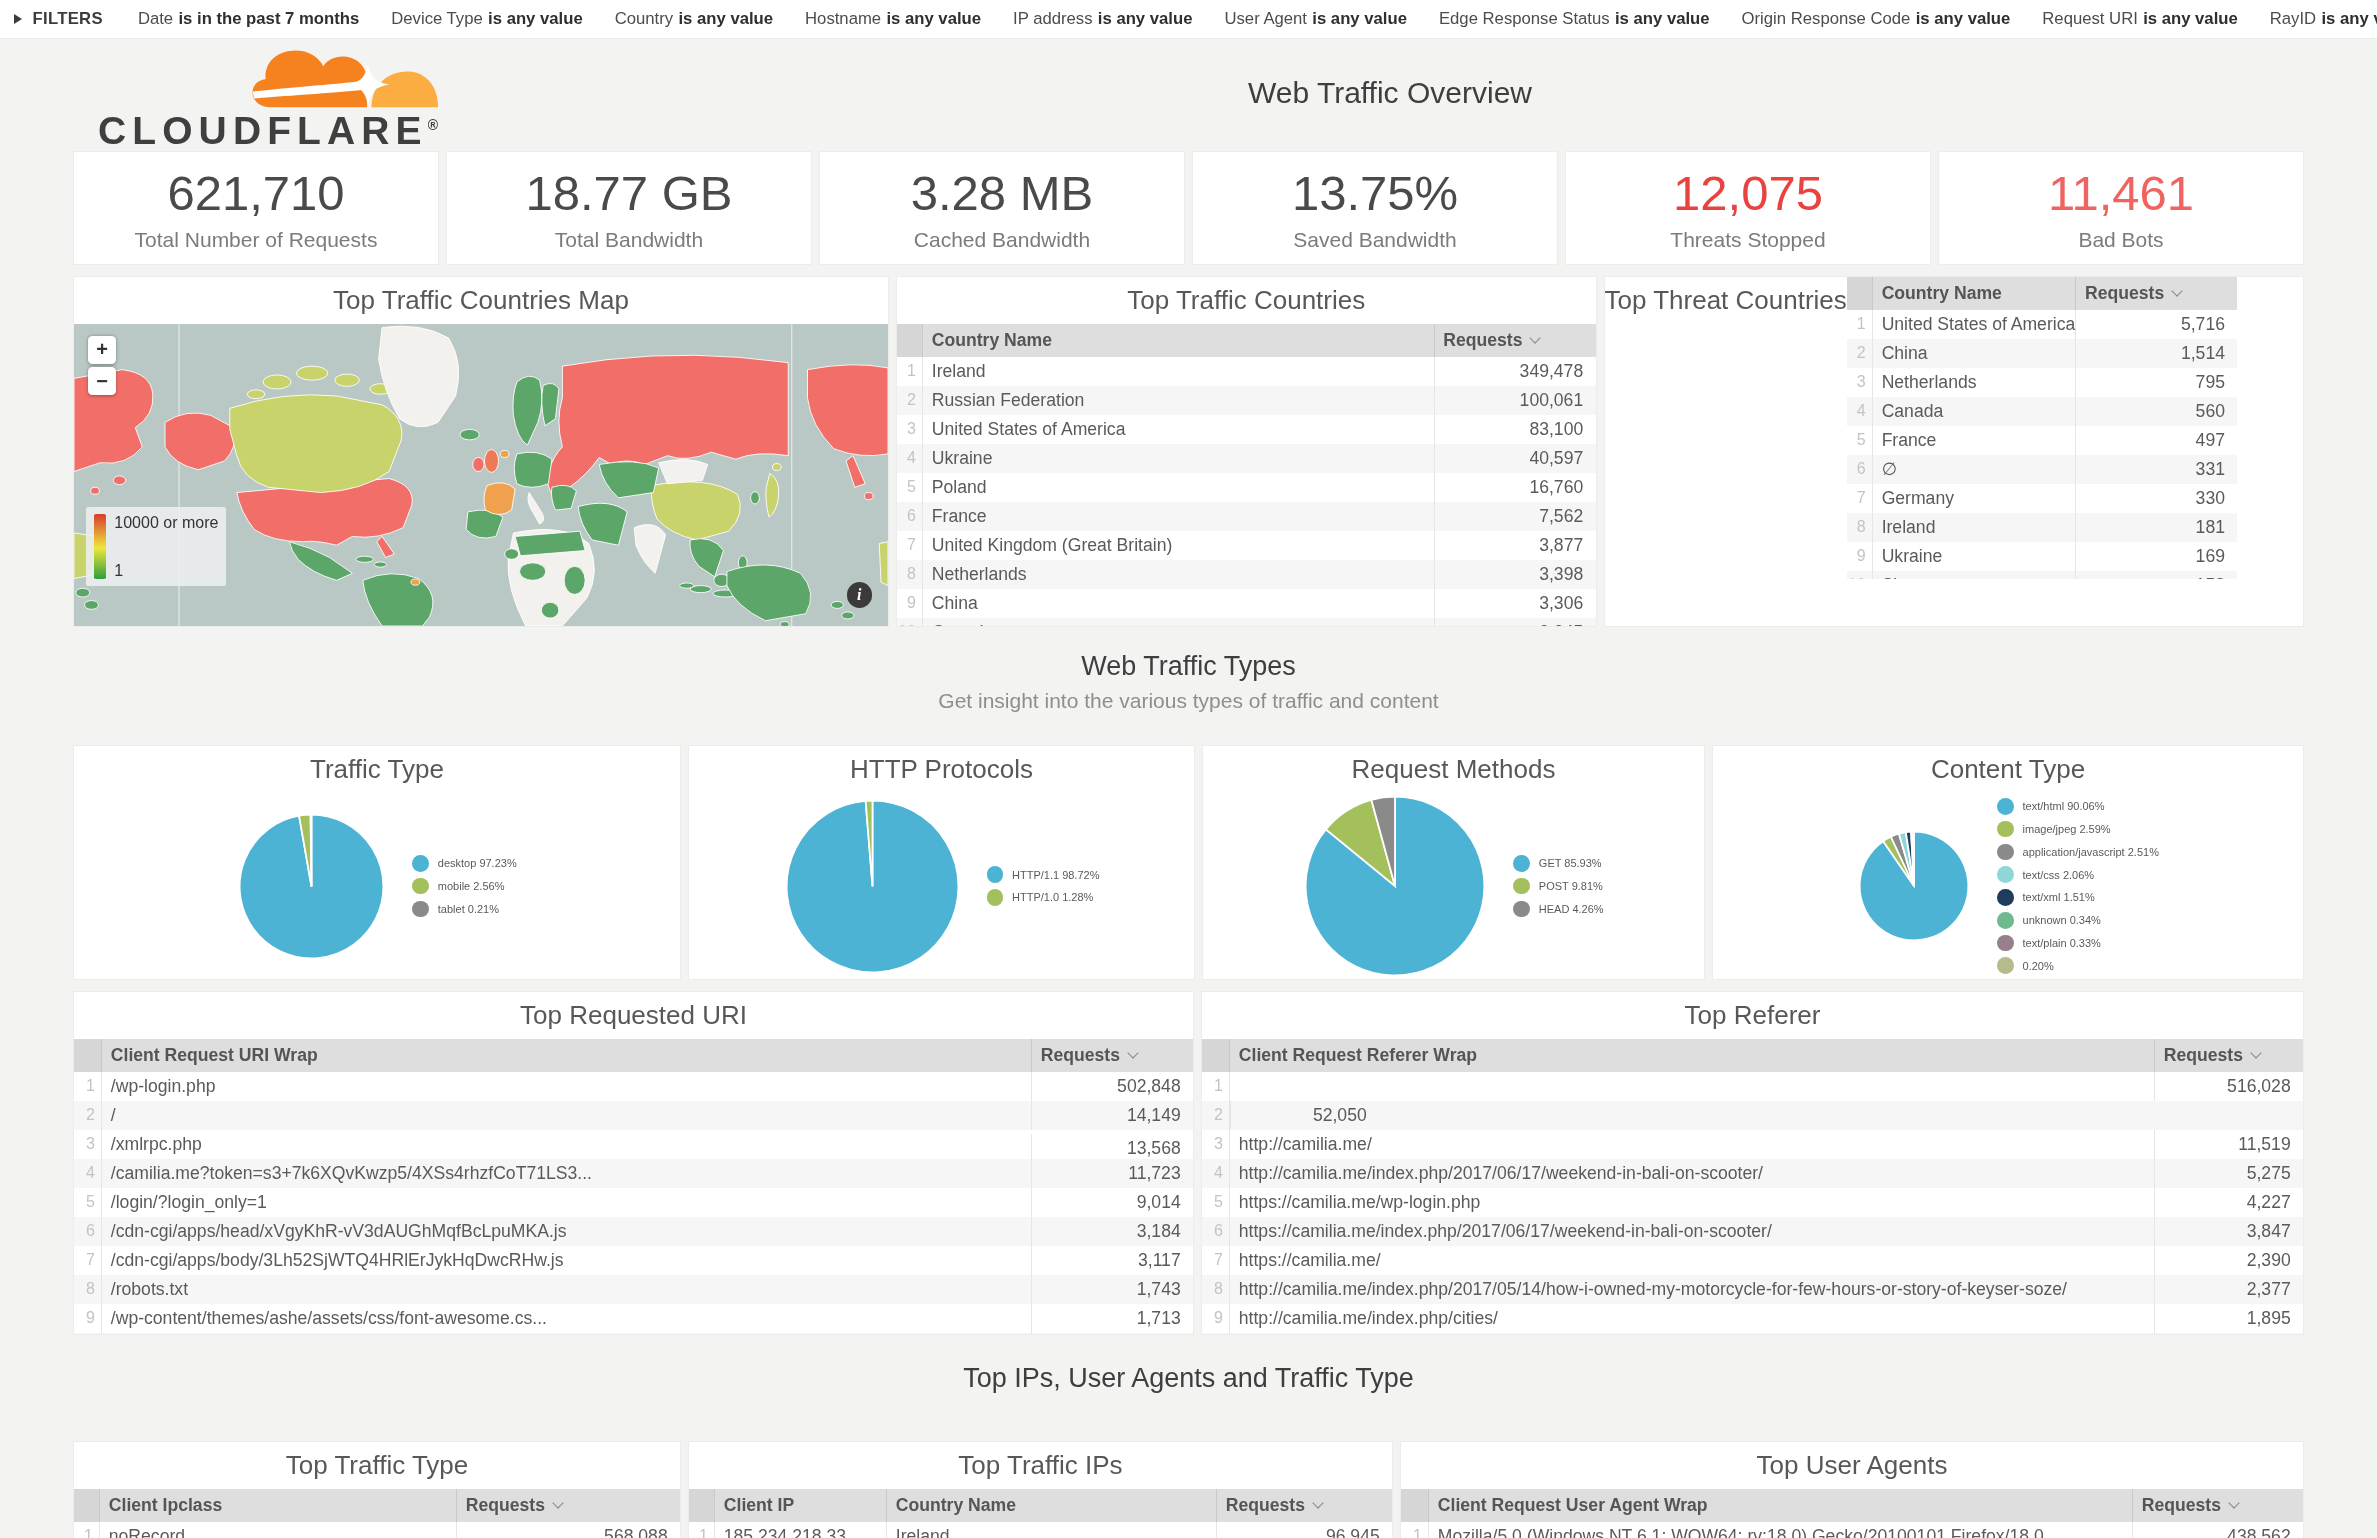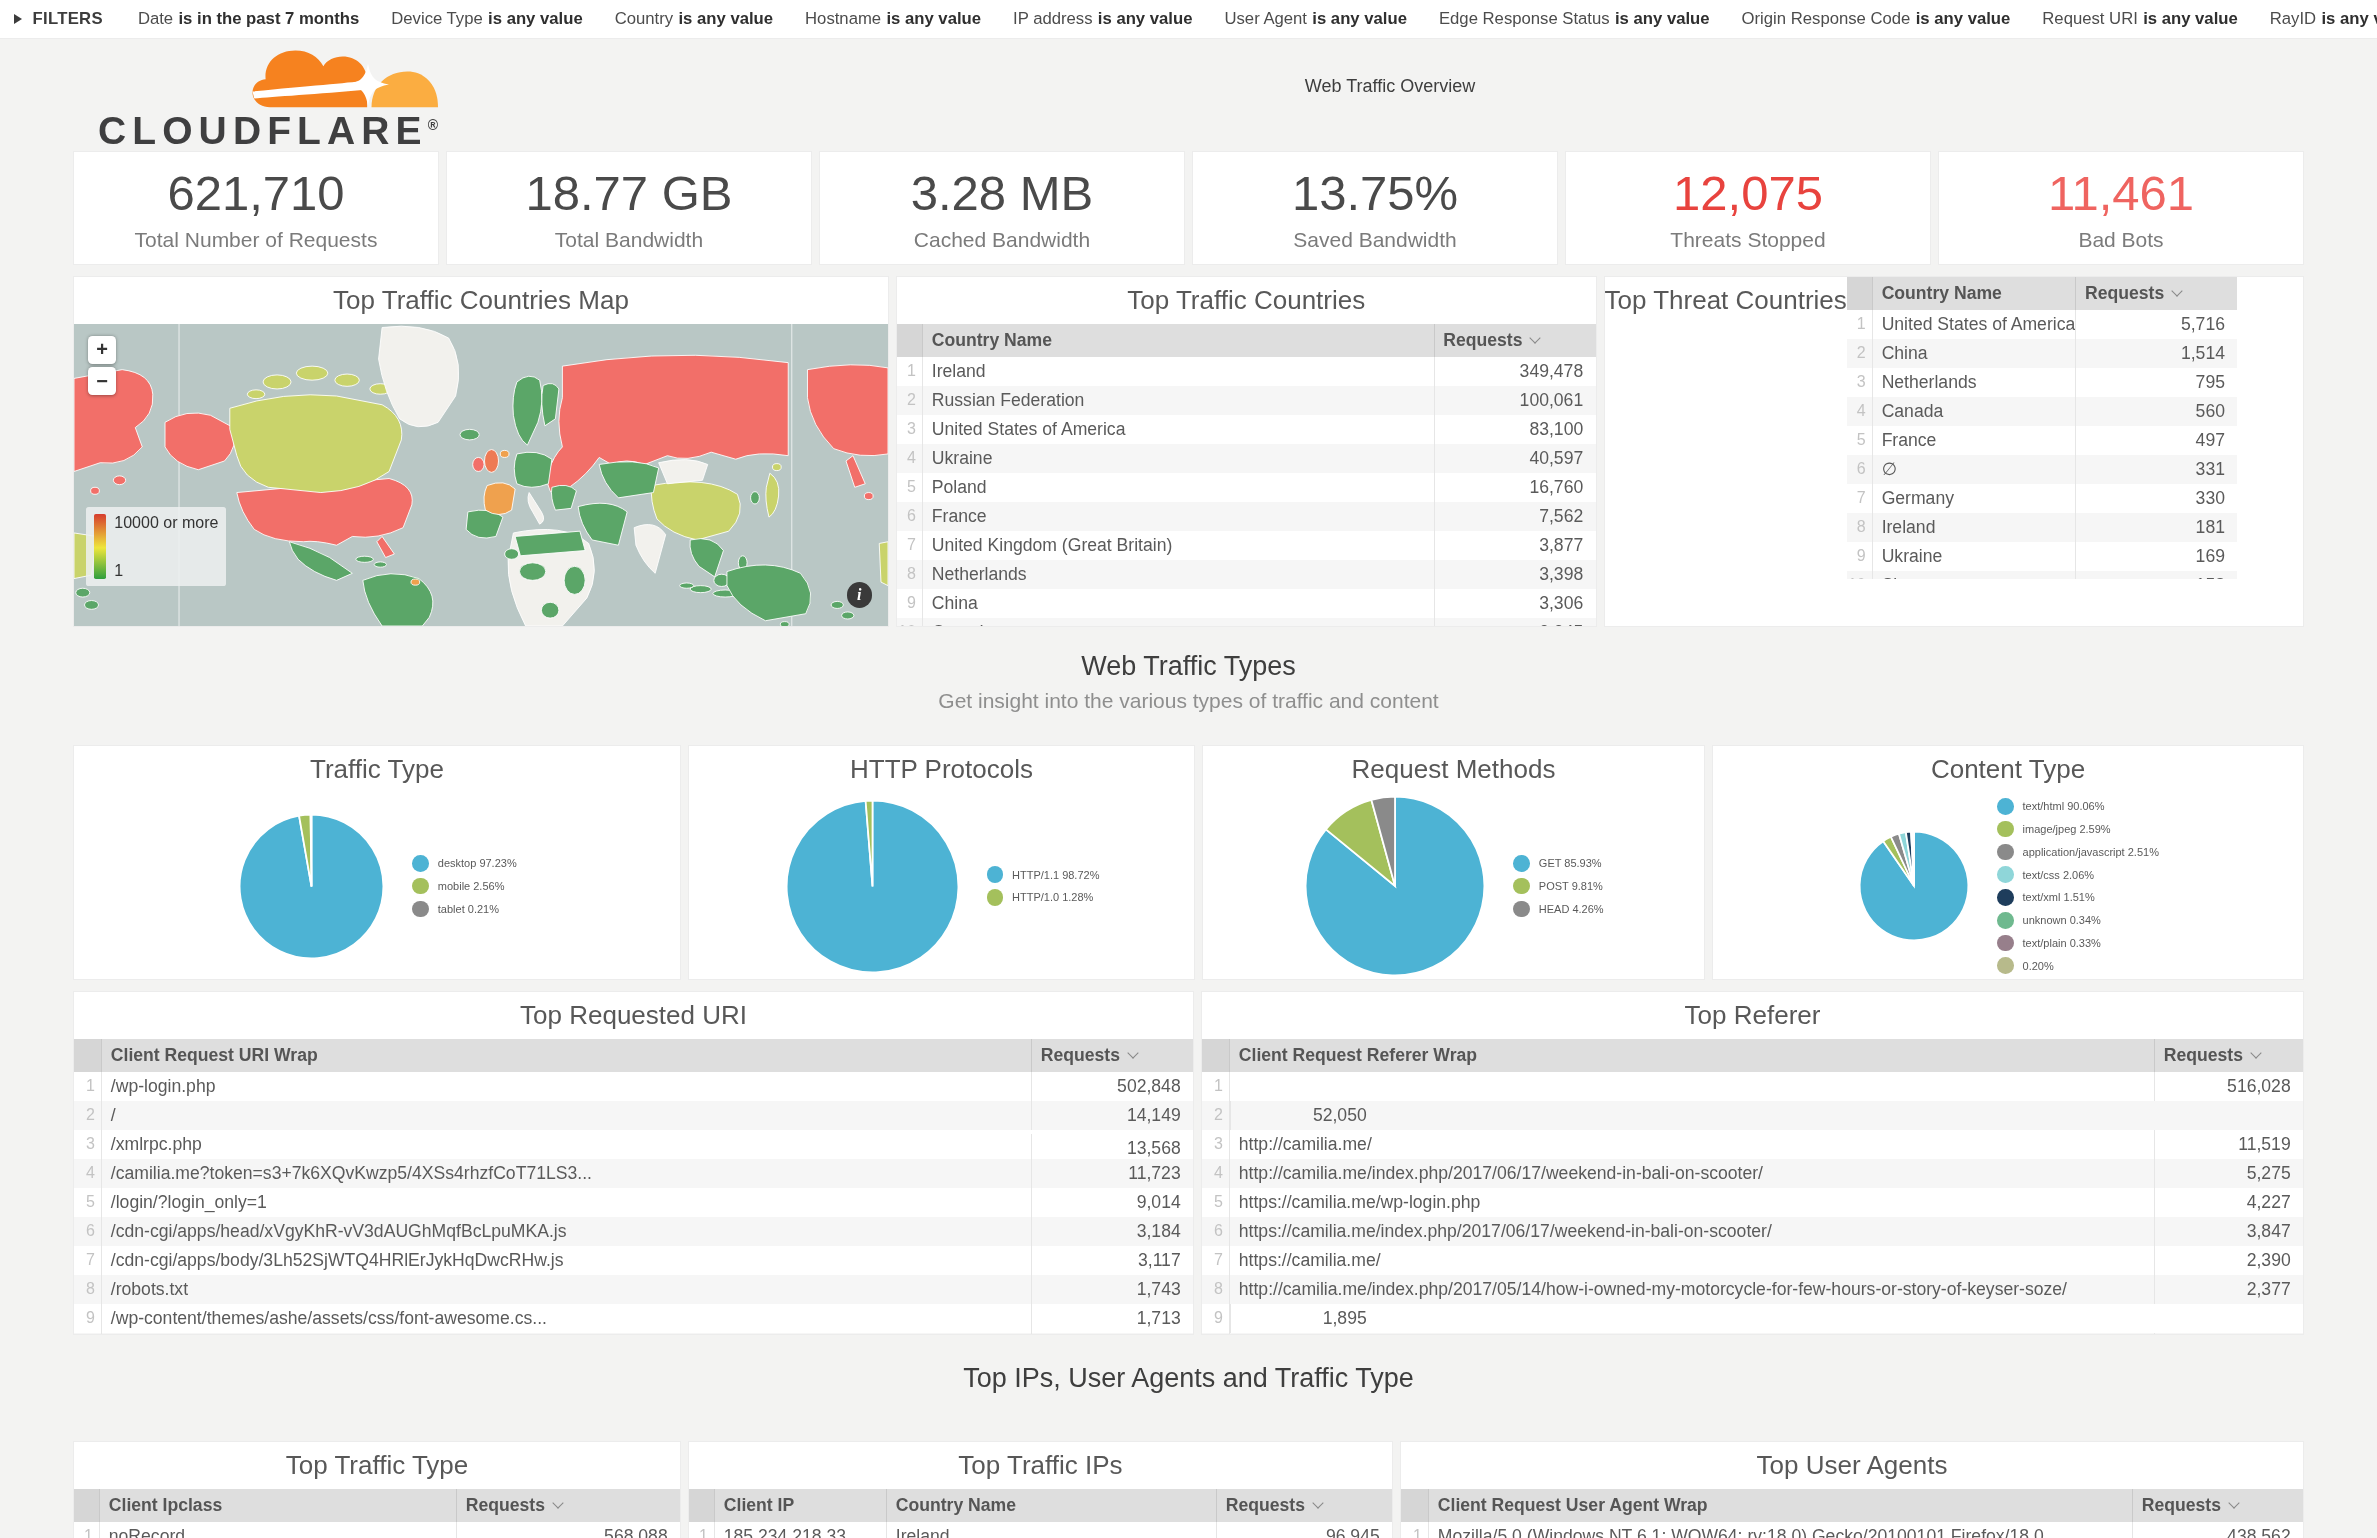--- a/index.html
+++ b/index.html
@@ -18,21 +18,21 @@
   .filters-toggle{display:flex;align-items:center;gap:10.5px;font-weight:700;letter-spacing:0.3px;flex:none}
   .tri{width:0;height:0;border-left:8px solid #3c3c3c;border-top:5.3px solid transparent;border-bottom:5.3px solid transparent}
   #filter-items{display:flex;gap:32px;flex:1;overflow:hidden}
   .f-item{flex:none;color:#4c4c4c}
   .f-val{font-weight:700;color:#2f2f2f;margin-left:5.3px}
   
   .header{position:relative;height:112px}
   .logo{position:absolute;left:98px;top:7px;width:351px}
   .brand{font-size:39px;font-weight:700;letter-spacing:6.1px;color:#3f3f40;margin-top:-3.5px}
   .brand sup{font-size:14px;letter-spacing:0}
-  .page-title{position:absolute;left:1390px;top:37px;transform:translateX(-50%);font-size:18px;color:#3e3e3e}
+  .page-title{position:absolute;left:1390px;top:37px;transform:translateX(-50%);font-size:30px;color:#3e3e3e}
   
   .kpi-row{display:flex;gap:7px;margin:0 73px}
   .kpi{flex:1;background:#fff;border:0.9px solid #ececec;height:114px;display:flex;flex-direction:column;align-items:center;justify-content:center}
   .kpi-value{font-size:49px;color:#4a4a4a}
   .kpi-label{font-size:21px;color:#7b7b7b;margin-top:7px}
   
   .row{display:flex;gap:7px;margin:10.5px 73px 0}
   .panel{background:#fff;border:0.9px solid #ececec;position:relative;overflow:hidden}
   .panel-title{height:47px;display:flex;align-items:center;justify-content:center;font-size:26px;color:#585858;flex:none}
   
@@ -615,20 +615,21 @@
             <div class="t-cell grow">https://camilia.me/</div>
             <div class="t-cell bl numeric" style="width: 149px;">2,390</div>
           </div>
           <div class="t-row">
             <div class="t-num" style="width: 28px;">8</div>
             <div class="t-cell grow">http://camilia.me/index.php/2017/05/14/how-i-owned-my-motorcycle-for-few-hours-or-story-of-keyser-soze/</div>
             <div class="t-cell bl numeric" style="width: 149px;">2,377</div>
           </div>
           <div class="t-row">
             <div class="t-num" style="width: 28px;">9</div>
+            <div class="t-cell grow">http://camilia.me/index.php/cities/</div>
             <div class="t-cell bl numeric" style="width: 149px; padding-left: 48px;">1,895</div>
           </div>
           <div class="t-row">
             <div class="t-num" style="width: 28px;">10</div>
             <div class="t-cell grow">http://camilia.me/index.php/about/</div>
             <div class="t-cell bl numeric" style="width: 149px;">1,473</div>
           </div>
         </div>
       </div>
   </div>

